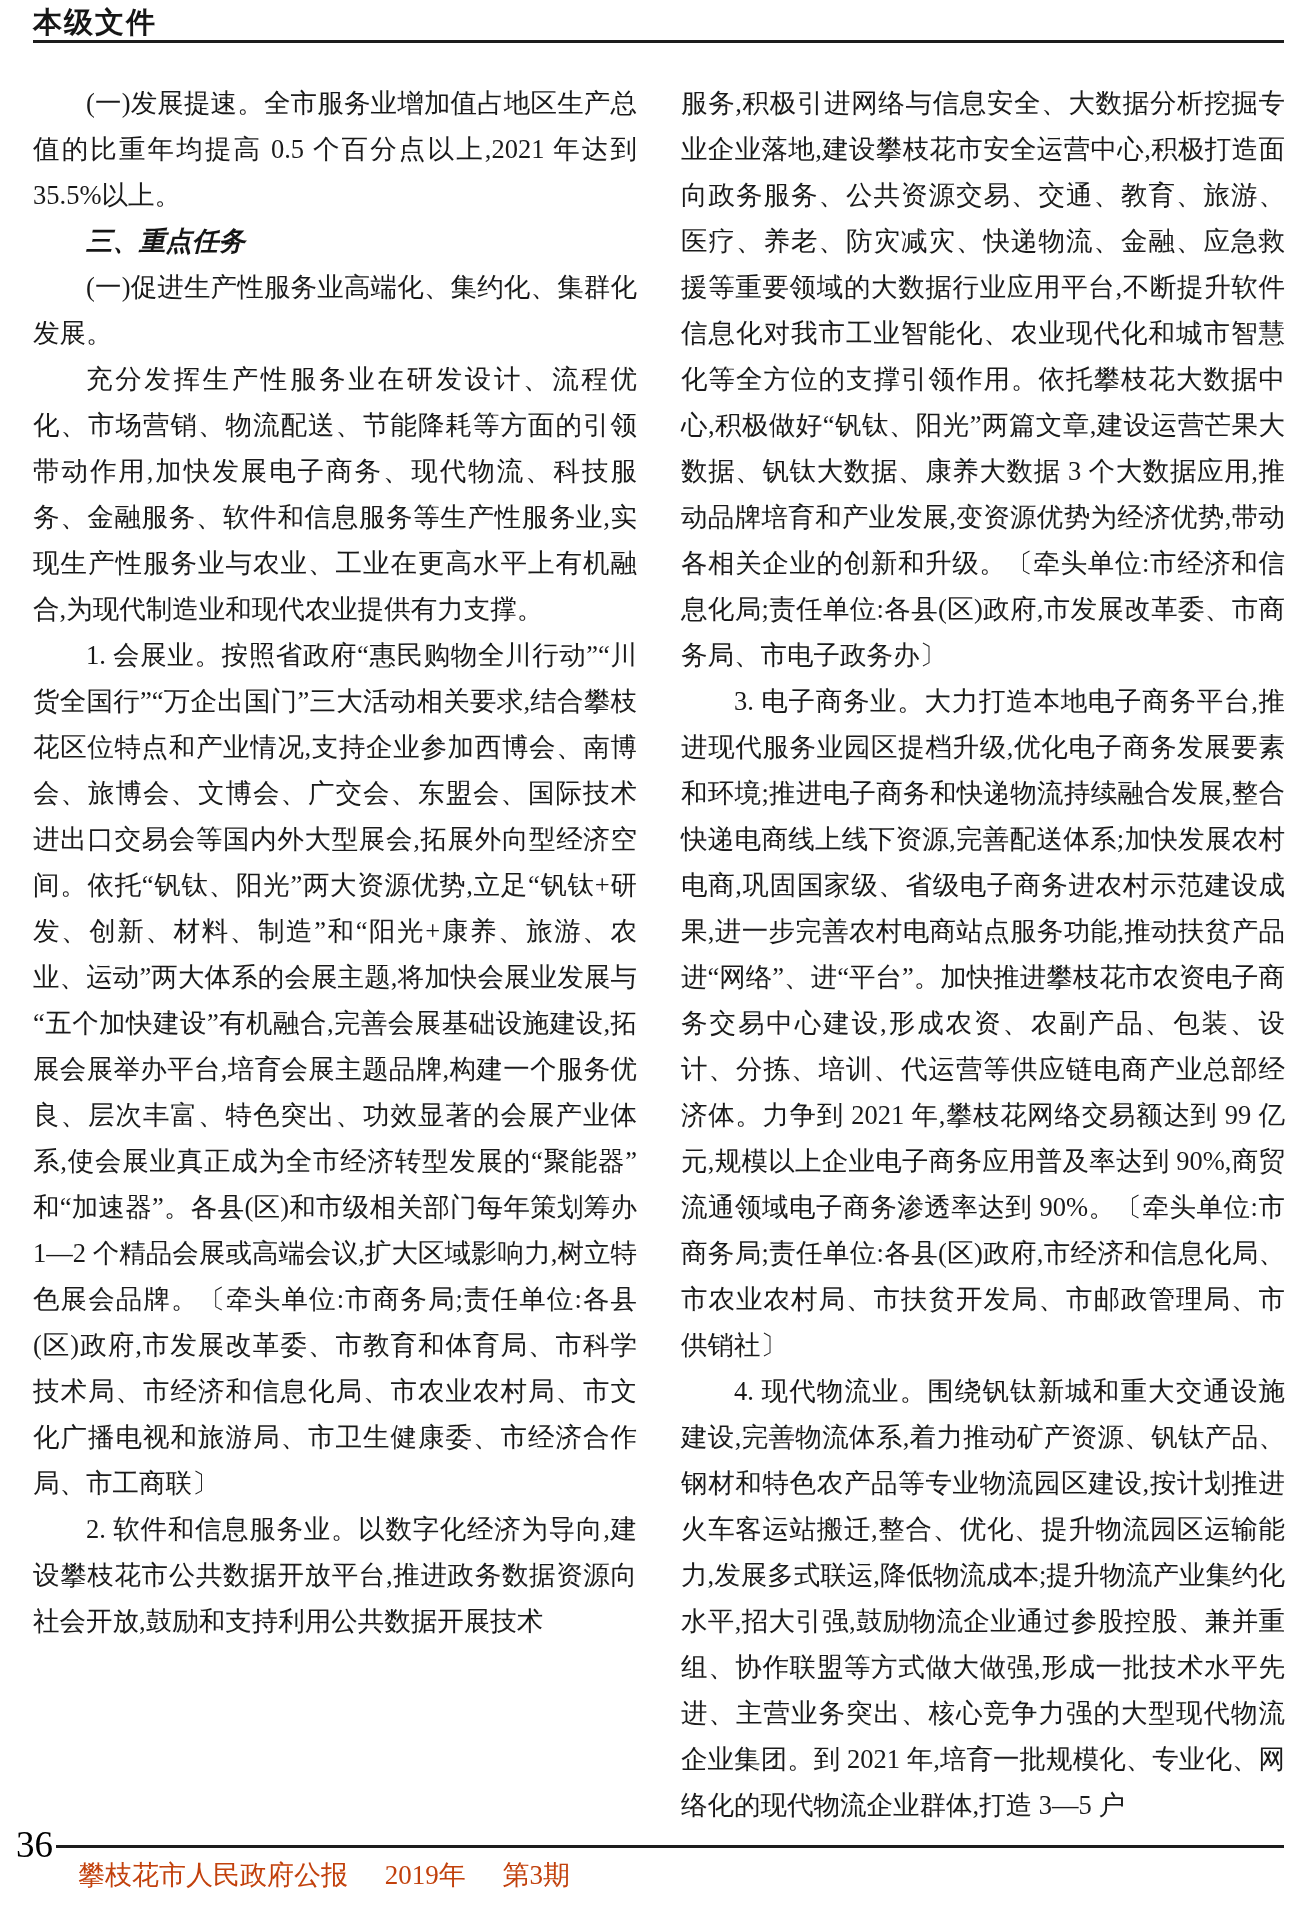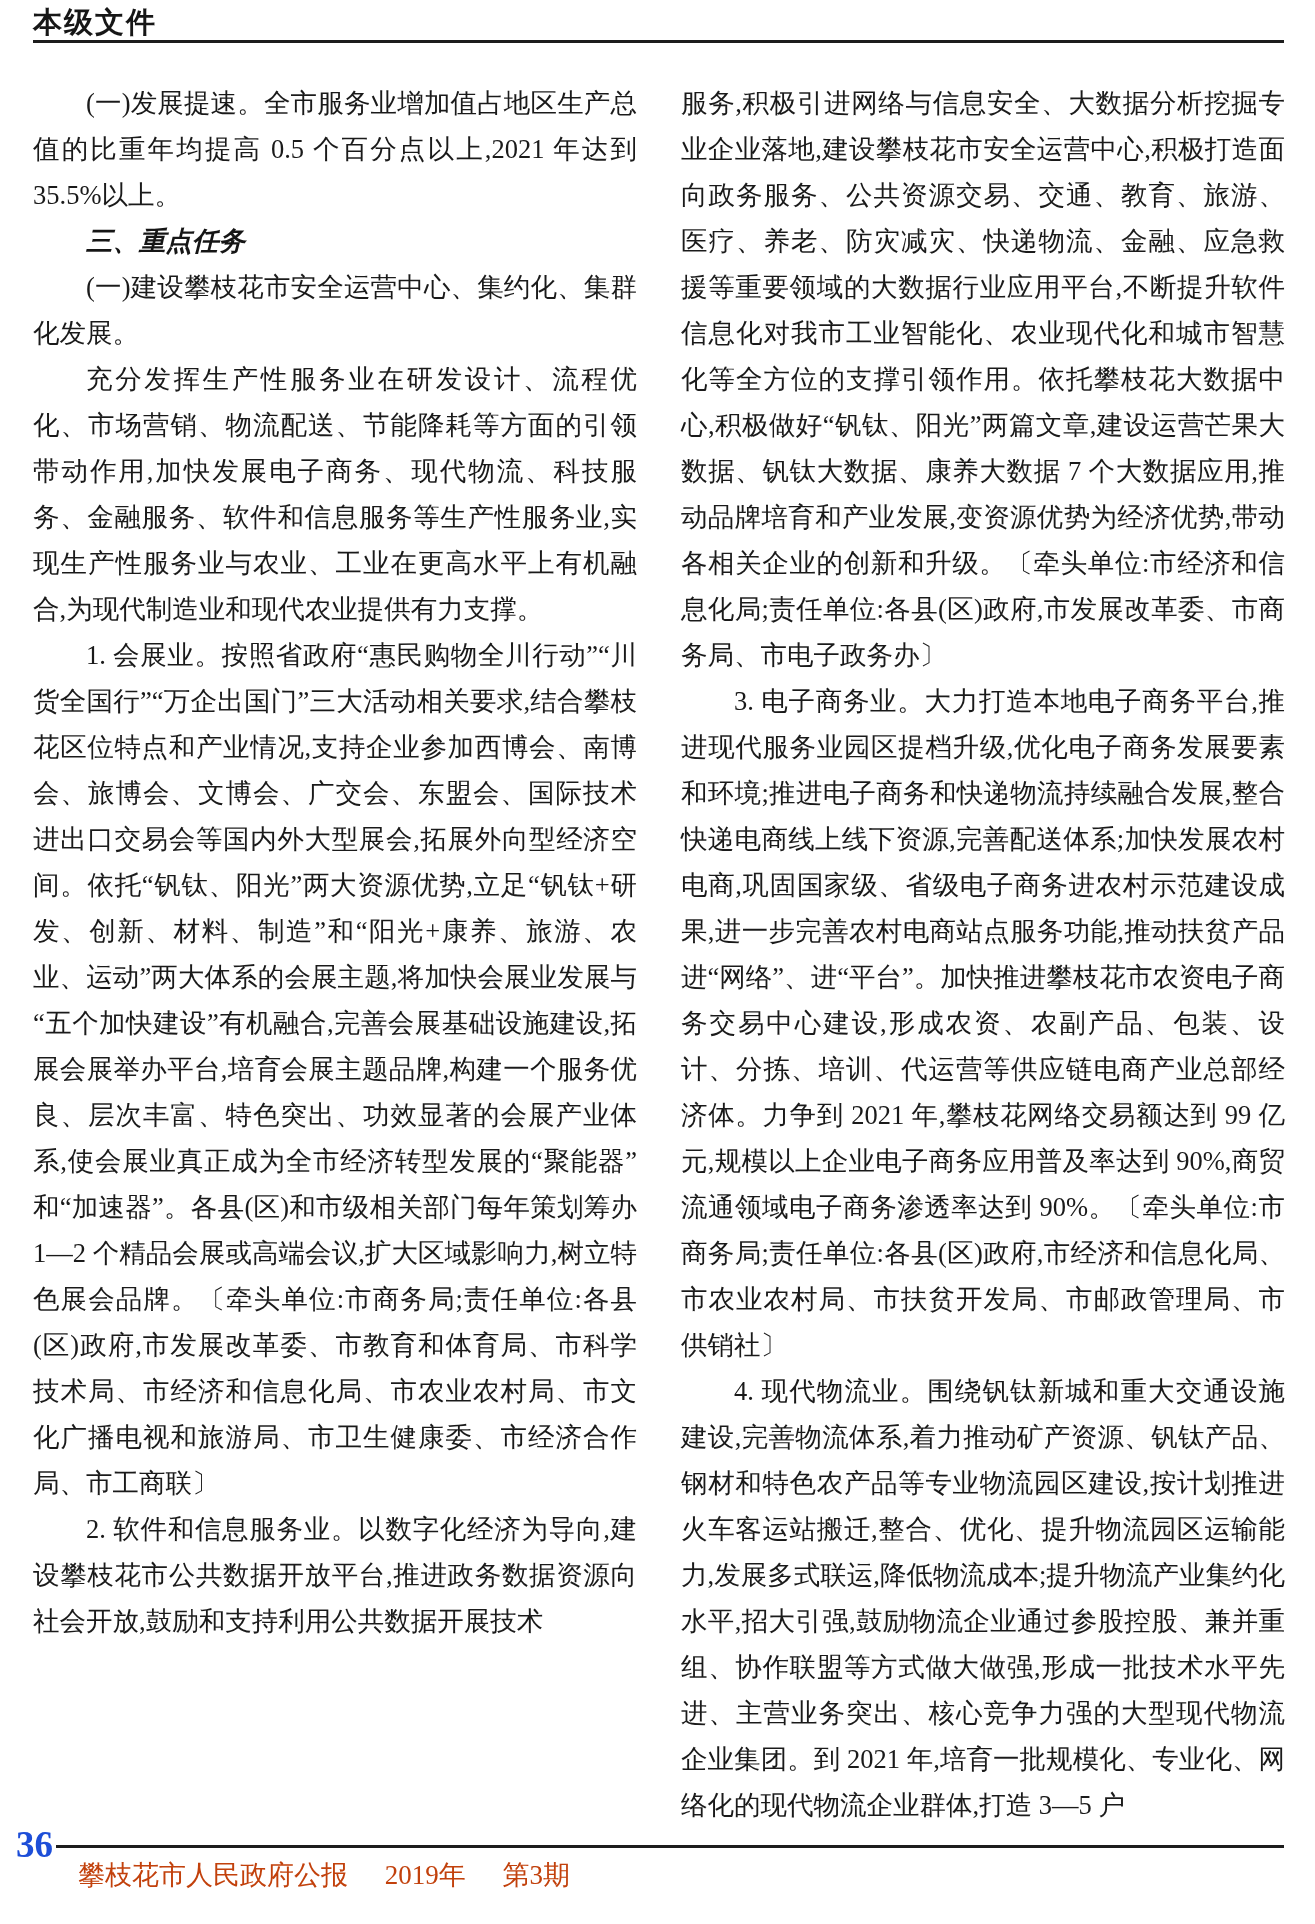--- a/index.html
+++ b/index.html
@@ -54,22 +54,21 @@
     font-weight: bold;
     color: #151515;
     font-style: italic;
   }
   
   .footer-number {
     position: absolute;
     left: 16px; top: 1824px;
     font-size: 37px;
     line-height: 42px;
-    color: #1d4ed8;
-    font-weight: bold;
+    color: #000000;
   }
   .footer-rule {
     position: absolute;
     left: 56px; right: 31px; top: 1845px;
     height: 3px;
     background: #1c1c1c;
   }
   .footer-text {
     position: absolute;
     left: 78px; top: 1858px;
@@ -87,27 +86,27 @@
 
   <div class="page-header">
     <div class="page-header-title">本级文件</div>
     <div class="page-header-rule"></div>
   </div>
 
   <div class="doc-columns">
     <section class="doc-column">
         <p class="indent">(一)发展提速。全市服务业增加值占地区生产总值的比重年均提高 0.5 个百分点以上,2021 年达到 35.5%以上。</p>
         <p class="indent heading">三、重点任务</p>
-        <p class="indent">(一)建设攀枝花市安全运营中心、集约化、集群化发展。</p>
+        <p class="indent">(一)促进生产性服务业高端化、集约化、集群化发展。</p>
         <p class="indent">充分发挥生产性服务业在研发设计、流程优化、市场营销、物流配送、节能降耗等方面的引领带动作用,加快发展电子商务、现代物流、科技服务、金融服务、软件和信息服务等生产性服务业,实现生产性服务业与农业、工业在更高水平上有机融合,为现代制造业和现代农业提供有力支撑。</p>
         <p class="indent">1. 会展业。按照省政府“惠民购物全川行动”“川货全国行”“万企出国门”三大活动相关要求,结合攀枝花区位特点和产业情况,支持企业参加西博会、南博会、旅博会、文博会、广交会、东盟会、国际技术进出口交易会等国内外大型展会,拓展外向型经济空间。依托“钒钛、阳光”两大资源优势,立足“钒钛+研发、创新、材料、制造”和“阳光+康养、旅游、农业、运动”两大体系的会展主题,将加快会展业发展与“五个加快建设”有机融合,完善会展基础设施建设,拓展会展举办平台,培育会展主题品牌,构建一个服务优良、层次丰富、特色突出、功效显著的会展产业体系,使会展业真正成为全市经济转型发展的“聚能器”和“加速器”。各县(区)和市级相关部门每年策划筹办 1—2 个精品会展或高端会议,扩大区域影响力,树立特色展会品牌。〔牵头单位:市商务局;责任单位:各县(区)政府,市发展改革委、市教育和体育局、市科学技术局、市经济和信息化局、市农业农村局、市文化广播电视和旅游局、市卫生健康委、市经济合作局、市工商联〕</p>
         <p class="indent">2. 软件和信息服务业。以数字化经济为导向,建设攀枝花市公共数据开放平台,推进政务数据资源向社会开放,鼓励和支持利用公共数据开展技术</p>
       </section>
     <section class="doc-column">
-        <p class="">服务,积极引进网络与信息安全、大数据分析挖掘专业企业落地,建设攀枝花市安全运营中心,积极打造面向政务服务、公共资源交易、交通、教育、旅游、医疗、养老、防灾减灾、快递物流、金融、应急救援等重要领域的大数据行业应用平台,不断提升软件信息化对我市工业智能化、农业现代化和城市智慧化等全方位的支撑引领作用。依托攀枝花大数据中心,积极做好“钒钛、阳光”两篇文章,建设运营芒果大数据、钒钛大数据、康养大数据 7 个大数据应用,推动品牌培育和产业发展,变资源优势为经济优势,带动各相关企业的创新和升级。〔牵头单位:市经济和信息化局;责任单位:各县(区)政府,市发展改革委、市商务局、市电子政务办〕</p>
+        <p class="">服务,积极引进网络与信息安全、大数据分析挖掘专业企业落地,建设攀枝花市安全运营中心,积极打造面向政务服务、公共资源交易、交通、教育、旅游、医疗、养老、防灾减灾、快递物流、金融、应急救援等重要领域的大数据行业应用平台,不断提升软件信息化对我市工业智能化、农业现代化和城市智慧化等全方位的支撑引领作用。依托攀枝花大数据中心,积极做好“钒钛、阳光”两篇文章,建设运营芒果大数据、钒钛大数据、康养大数据 3 个大数据应用,推动品牌培育和产业发展,变资源优势为经济优势,带动各相关企业的创新和升级。〔牵头单位:市经济和信息化局;责任单位:各县(区)政府,市发展改革委、市商务局、市电子政务办〕</p>
         <p class="indent">3. 电子商务业。大力打造本地电子商务平台,推进现代服务业园区提档升级,优化电子商务发展要素和环境;推进电子商务和快递物流持续融合发展,整合快递电商线上线下资源,完善配送体系;加快发展农村电商,巩固国家级、省级电子商务进农村示范建设成果,进一步完善农村电商站点服务功能,推动扶贫产品进“网络”、进“平台”。加快推进攀枝花市农资电子商务交易中心建设,形成农资、农副产品、包装、设计、分拣、培训、代运营等供应链电商产业总部经济体。力争到 2021 年,攀枝花网络交易额达到 99 亿元,规模以上企业电子商务应用普及率达到 90%,商贸流通领域电子商务渗透率达到 90%。〔牵头单位:市商务局;责任单位:各县(区)政府,市经济和信息化局、市农业农村局、市扶贫开发局、市邮政管理局、市供销社〕</p>
         <p class="indent">4. 现代物流业。围绕钒钛新城和重大交通设施建设,完善物流体系,着力推动矿产资源、钒钛产品、钢材和特色农产品等专业物流园区建设,按计划推进火车客运站搬迁,整合、优化、提升物流园区运输能力,发展多式联运,降低物流成本;提升物流产业集约化水平,招大引强,鼓励物流企业通过参股控股、兼并重组、协作联盟等方式做大做强,形成一批技术水平先进、主营业务突出、核心竞争力强的大型现代物流企业集团。到 2021 年,培育一批规模化、专业化、网络化的现代物流企业群体,打造 3—5 户</p>
       </section>
   </div>
 
   <div class="footer-number">36</div>
   <div class="footer-rule"></div>
   <div class="footer-text">
     <span class="seg">攀枝花市人民政府公报</span>
     <span class="seg">2019年</span>

